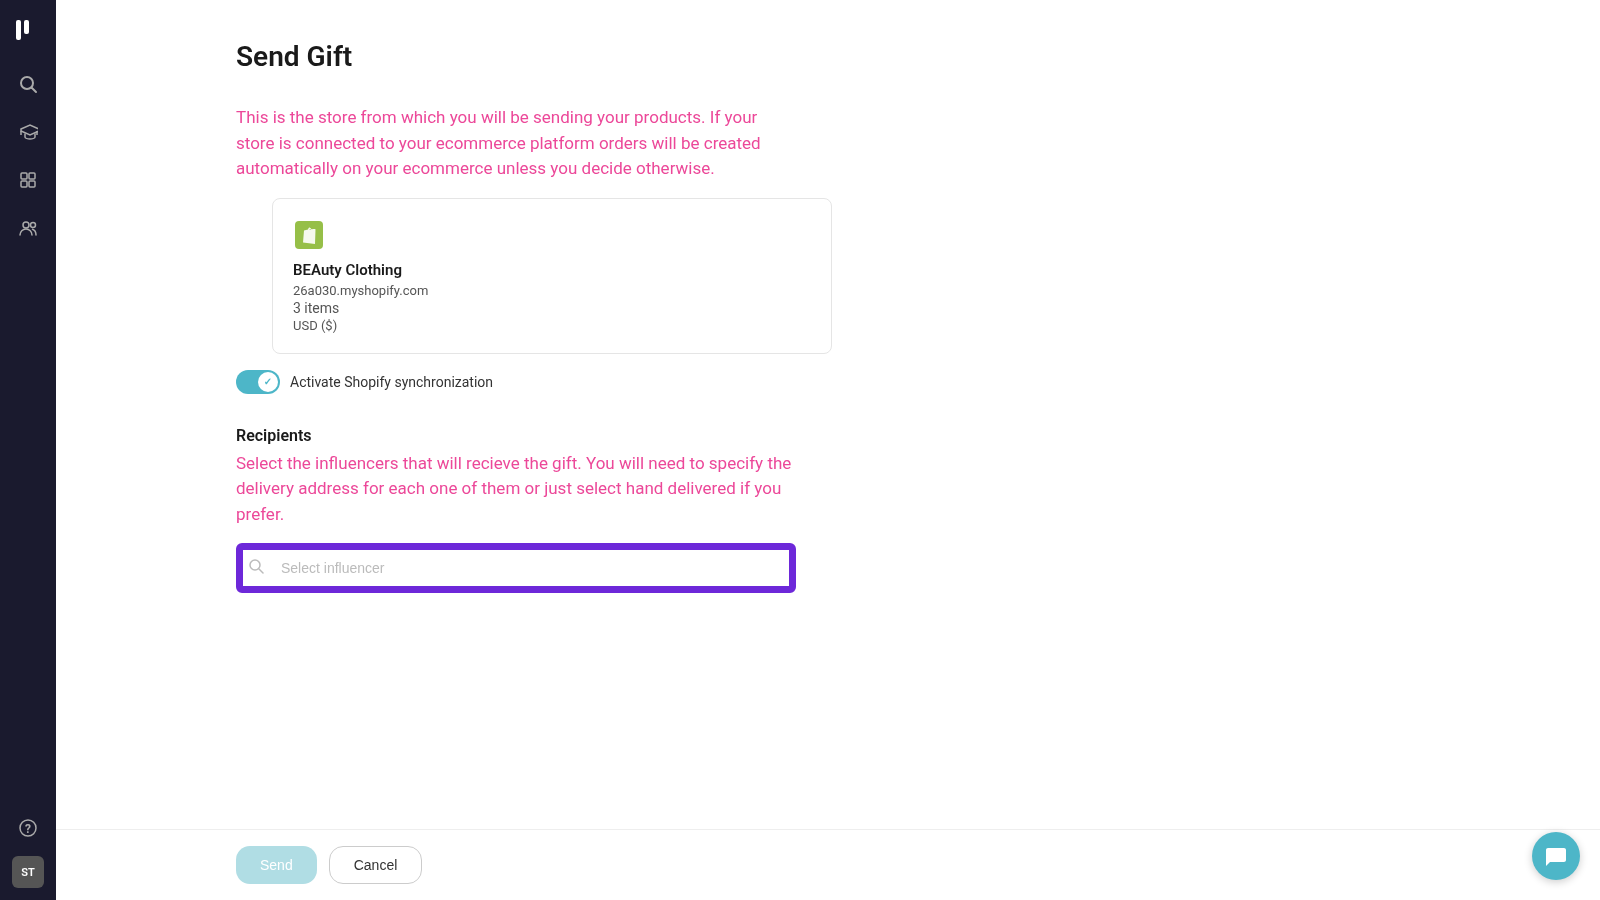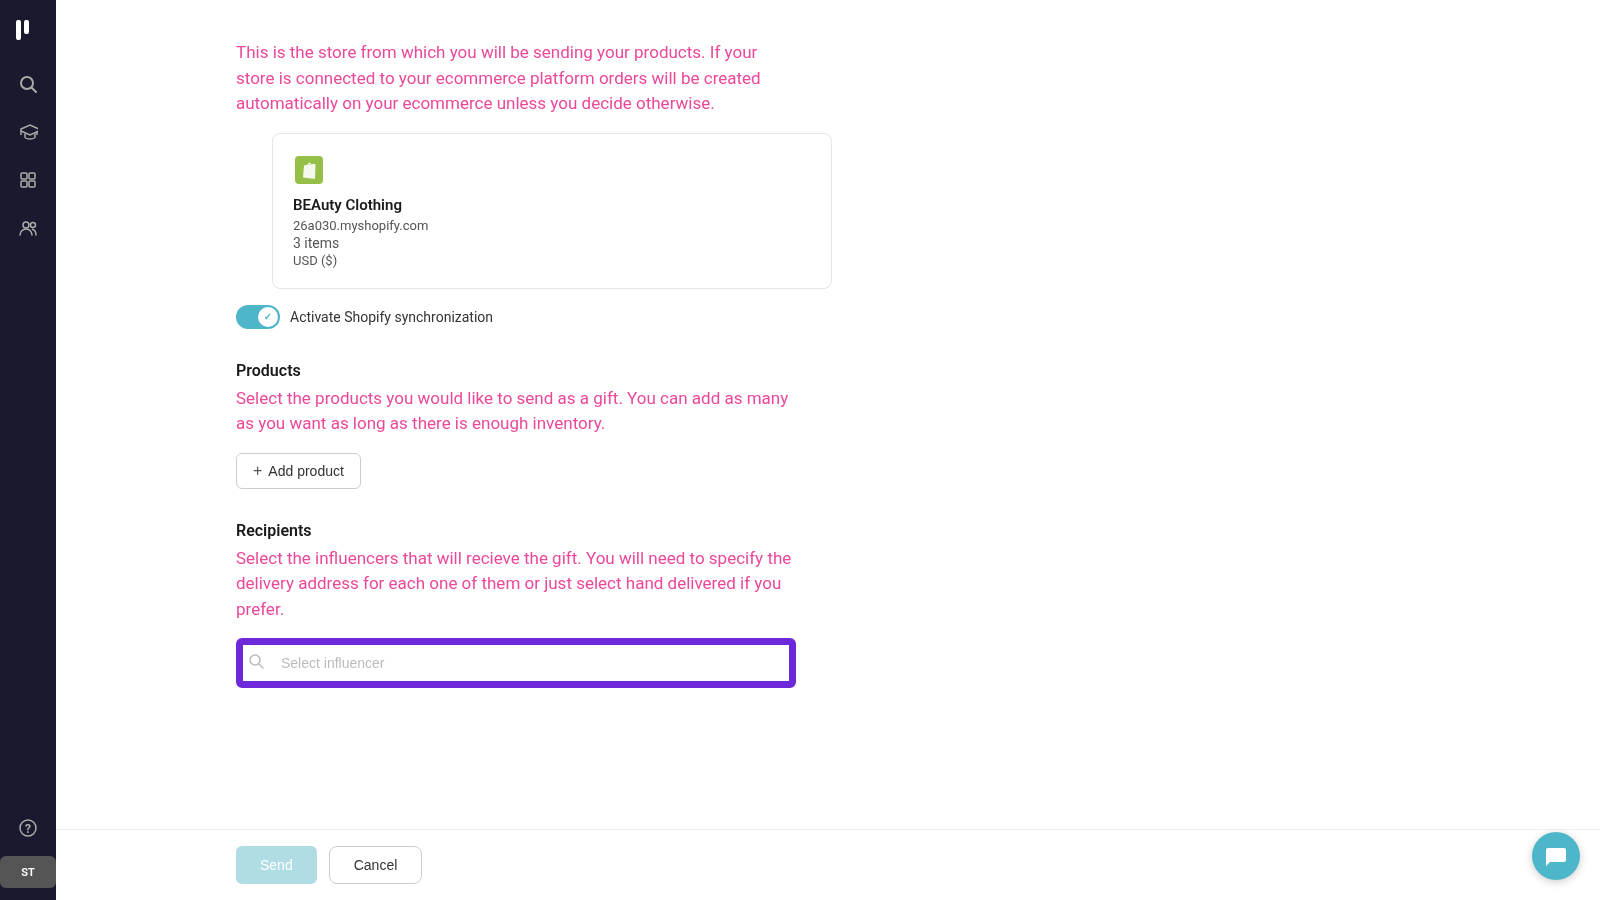--- a/index.html
+++ b/index.html
@@ -50,21 +50,21 @@
       transition: background 0.2s;
     }
 
     .sidebar-item.active {
       color: #fff;
     }
 
     .sidebar-spacer { flex: 1; }
 
     .sidebar-avatar {
-      width: 56px;
+      width: 32px;
       height: 32px;
       border-radius: 6px;
       background: #555;
       display: flex;
       align-items: center;
       justify-content: center;
       color: #fff;
       font-size: 11px;
       font-weight: 600;
       cursor: pointer;
@@ -283,32 +283,32 @@
       padding: 16px 60px 16px 180px;
       display: flex;
       gap: 12px;
     }
 
     .btn-send {
       padding: 10px 24px;
       background: #b0dde4;
       color: #fff;
       border: none;
-      border-radius: 6px;
+      border-radius: 14px;
       font-size: 14px;
       font-weight: 500;
       cursor: pointer;
     }
 
     .btn-cancel {
       padding: 10px 24px;
       background: #fff;
       color: #333;
       border: 1px solid #ccc;
-      border-radius: 8px;
+      border-radius: 14px;
       font-size: 14px;
       font-weight: 500;
       cursor: pointer;
     }
 
     
     .chat-btn {
       position: fixed;
       bottom: 20px;
       right: 20px;
@@ -377,20 +377,21 @@
       <circle cx="10" cy="10" r="8" stroke="#aaa" stroke-width="1.5"></circle>
       <text x="10" y="15" text-anchor="middle" fill="#aaa" font-size="12" font-weight="bold">?</text>
     </svg>
   </div>
 
   <div class="sidebar-avatar">ST</div>
 </nav>
 
 <main class="main">
   <div class="content">
+    <h1 class="page-title">Send Gift</h1>
 
     <div class="section">
       <div class="section-description">This is the store from which you will be sending your products. If your store is connected to your ecommerce platform orders will be created automatically on your ecommerce unless you decide otherwise.</div>
 
       <div class="store-card">
         <div class="store-icon">
           <div class="store-shopify-icon">
             <svg width="18" height="20" viewBox="0 0 18 20" fill="none">
               <path d="M15.5 4.5c0 0-0.1-0.5-0.5-0.5s-3.5 0.2-3.5 0.2S10 2.5 9.5 2.5C9 2.5 8.5 3 8 4.5L4 5.5 3 17.5l12 1.5L15.5 4.5z" fill="white" opacity="0.9"></path>
               <path d="M11 4.2c0 0-1.5 0.5-2 0.5V5c0.5 0 2-0.3 2-0.3V4.2z" fill="#96bf48"></path>
@@ -406,29 +407,20 @@
       <div class="toggle-row">
         <div class="toggle">
           <div class="toggle-knob">
             <span class="toggle-check">✓</span>
           </div>
         </div>
         <span class="toggle-label">Activate Shopify synchronization</span>
       </div>
     </div>
 
-    <div class="section">
-      <div class="section-title">Products</div>
-      <div class="section-description">Select the products you would like to send as a gift. You can add as many as you want as long as there is enough inventory.</div>
-
-      <button class="add-product-btn">
-        <span class="plus">+</span>
-        <span>Add product</span>
-      </button>
-    </div>
 
     <div class="section">
       <div class="section-title">Recipients</div>
       <div class="section-description">Select the influencers that will recieve the gift. You will need to specify the delivery address for each one of them or just select hand delivered if you prefer.</div>
 
       <div class="search-wrapper">
         <span class="search-icon-wrapper">
           <svg width="16" height="16" viewBox="0 0 16 16" fill="none">
             <circle cx="7" cy="7" r="5" stroke="#bbb" stroke-width="1.5"></circle>
             <line x1="11" y1="11" x2="15" y2="15" stroke="#bbb" stroke-width="1.5" stroke-linecap="round"></line>

